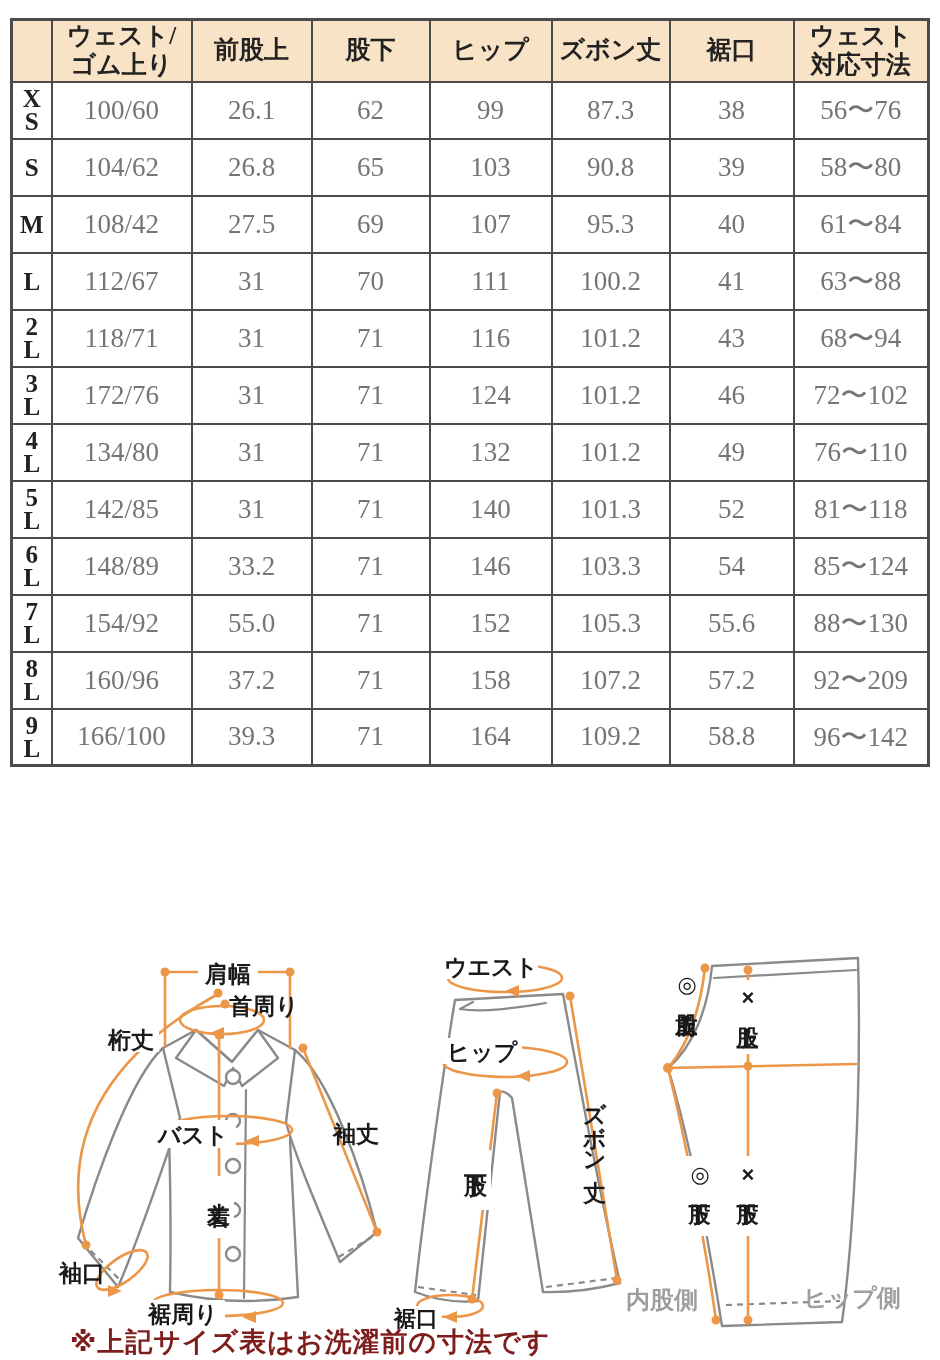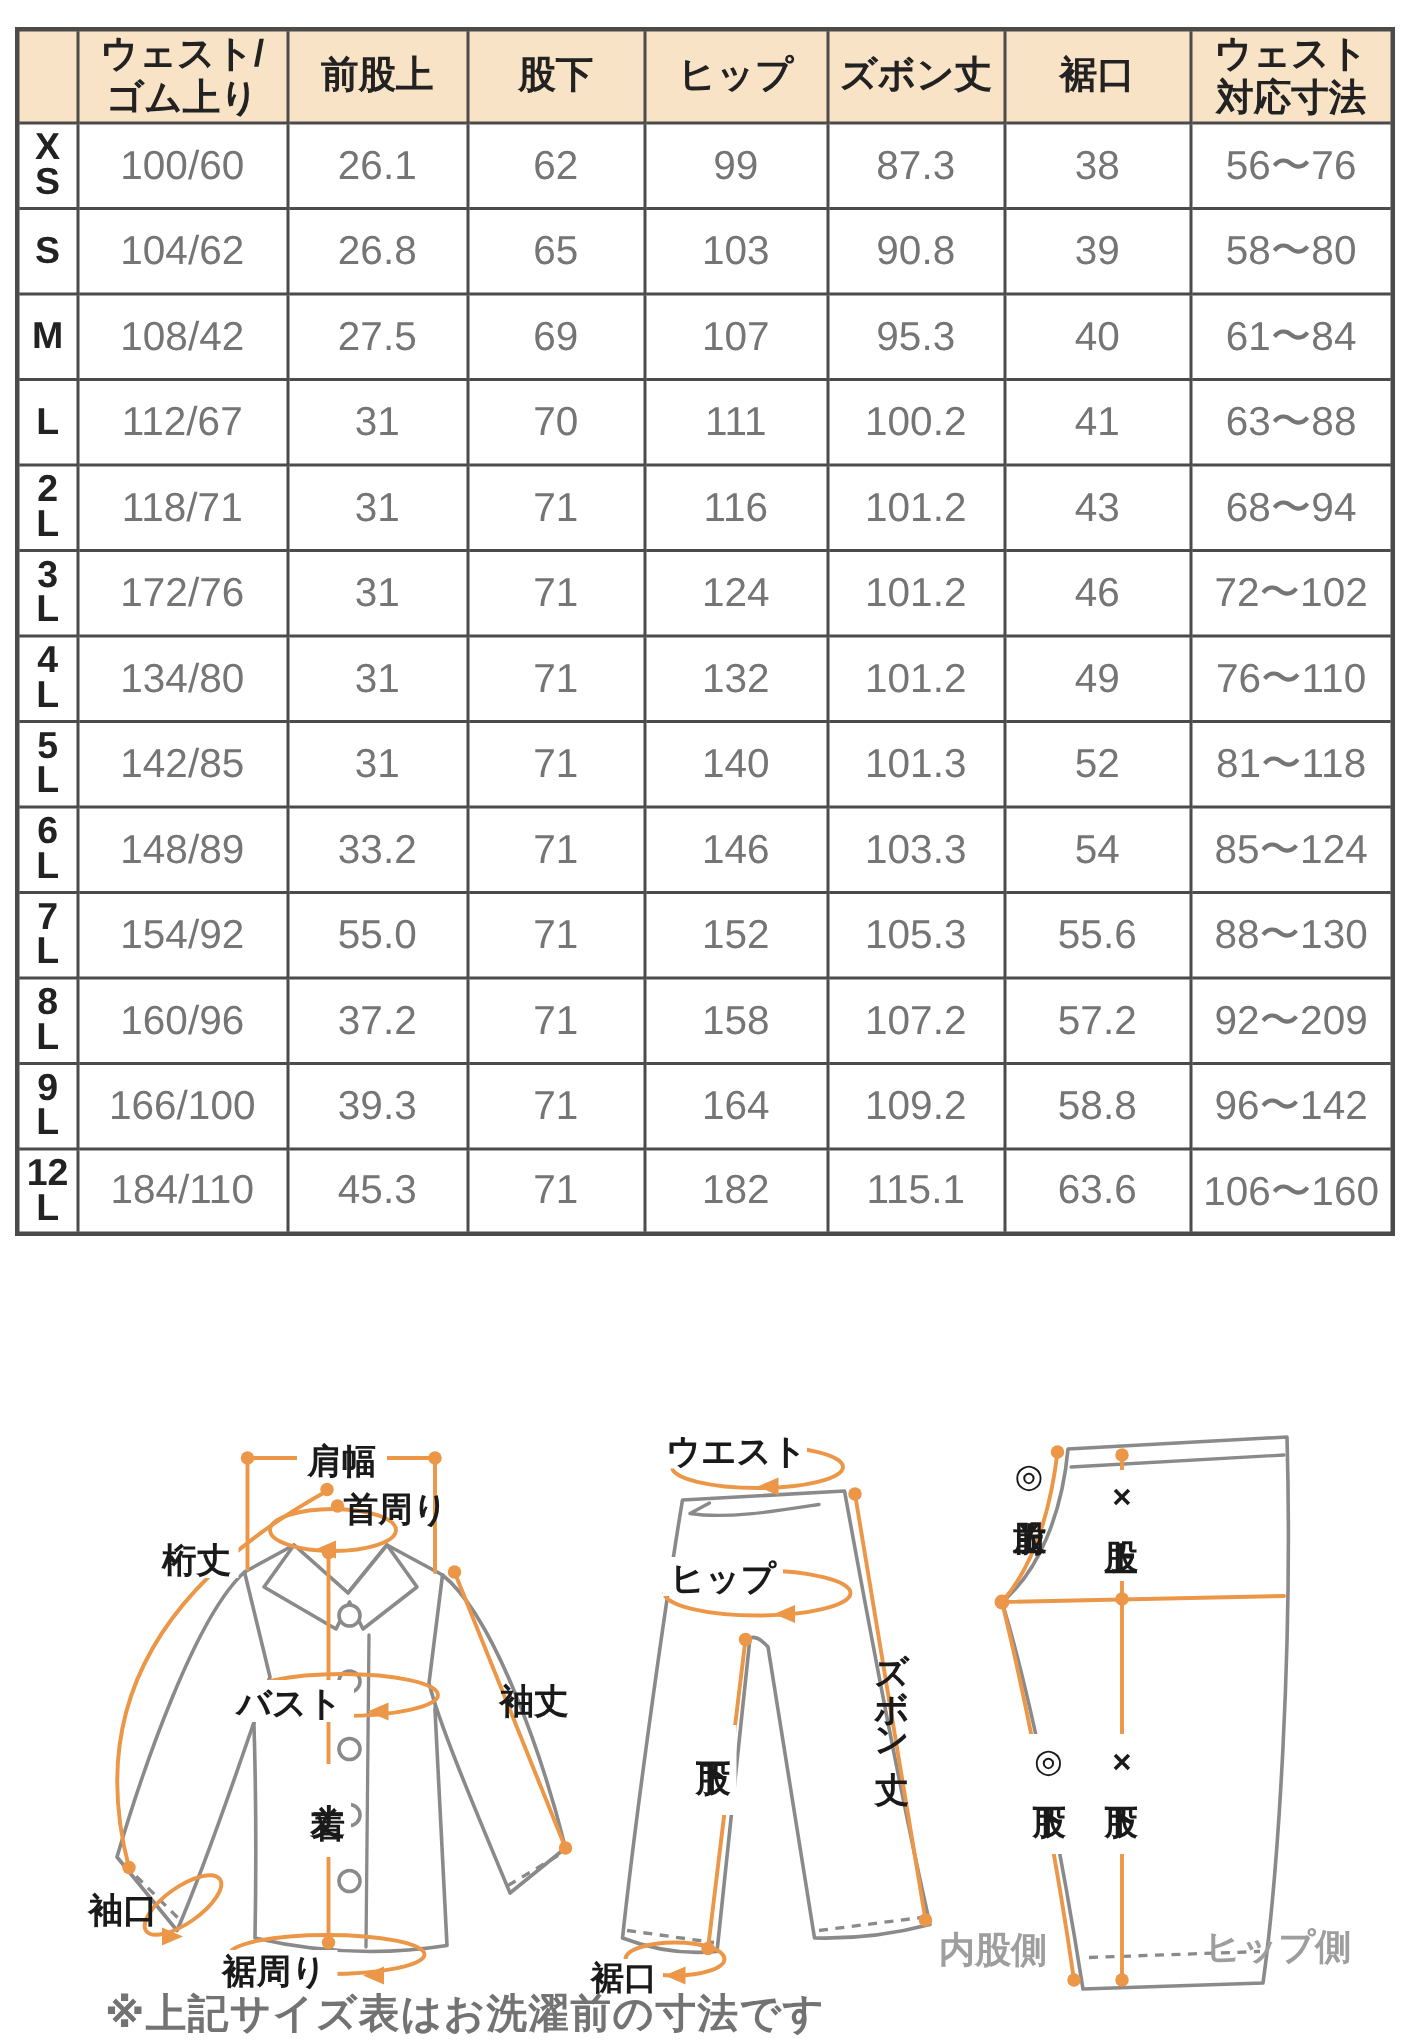--- a/index.html
+++ b/index.html
@@ -7,20 +7,21 @@
     width:940px;height:1360px;background:#fff;position:relative;
     font-family:"Liberation Sans","DejaVu Sans",sans-serif;
   }
   .page{position:relative;width:940px;height:1360px;overflow:hidden;}
 
   
   #size-table{
     position:absolute;left:10px;top:18px;
     border-collapse:collapse;table-layout:fixed;
     border:3px solid #4b4b4b;
+    font-family:Liberation Serif, serif;
   }
   #size-table th,#size-table td{
     border:2px solid #4b4b4b;text-align:center;vertical-align:middle;
     padding:0;white-space:pre-line;
   }
   #size-table thead tr{height:62px;}
   #size-table thead th{
     background:#f8e3c6;color:#222;font-weight:700;font-size:25px;line-height:1.15;
   }
   #size-table tbody tr{height:57px;}
@@ -42,21 +43,21 @@
   .lbl{font-family:"Liberation Sans","DejaVu Sans",sans-serif;font-weight:700;
        font-size:23px;fill:#1a1a1a;}
   .lblsm{font-size:22px;}
   .vt{writing-mode:vertical-rl;text-orientation:upright;}
   .gray-lbl{font-weight:700;font-size:24px;fill:#9e9e9e;}
   .wbg{fill:#ffffff;stroke:none;}
 
   
   #footer-note{
     position:absolute;left:70px;top:1324px;
-    font-size:27px;font-weight:700;color:#737373;letter-spacing:1px;
+    font-size:27px;font-weight:700;color:#7f1d1d;letter-spacing:1px;
   }
 </style>
 </head>
 <body>
 
 <div class="page">
 
   <table id="size-table">
     <colgroup>
       <col style="width:40px">
@@ -204,31 +205,20 @@
         <tr>
           <th>9
 L</th>
           <td>166/100</td>
           <td>39.3</td>
           <td>71</td>
           <td>164</td>
           <td>109.2</td>
           <td>58.8</td>
           <td>96〜142</td>
-        </tr>
-        <tr>
-          <th>12
-L</th>
-          <td>184/110</td>
-          <td>45.3</td>
-          <td>71</td>
-          <td>182</td>
-          <td>115.1</td>
-          <td>63.6</td>
-          <td>106〜160</td>
         </tr>
       </tbody>
   </table>
 
   <svg id="diagram" width="940" height="420" viewBox="0 940 940 420">
 
     <g>
       <path class="garment" d="M163,1048 L196,1030 L232,1062 L258,1030 L295,1050
                                C300,1090 292,1112 290,1140 L298,1297
                                Q234,1307 170,1292 C172,1180 168,1090 163,1048 Z"></path>

